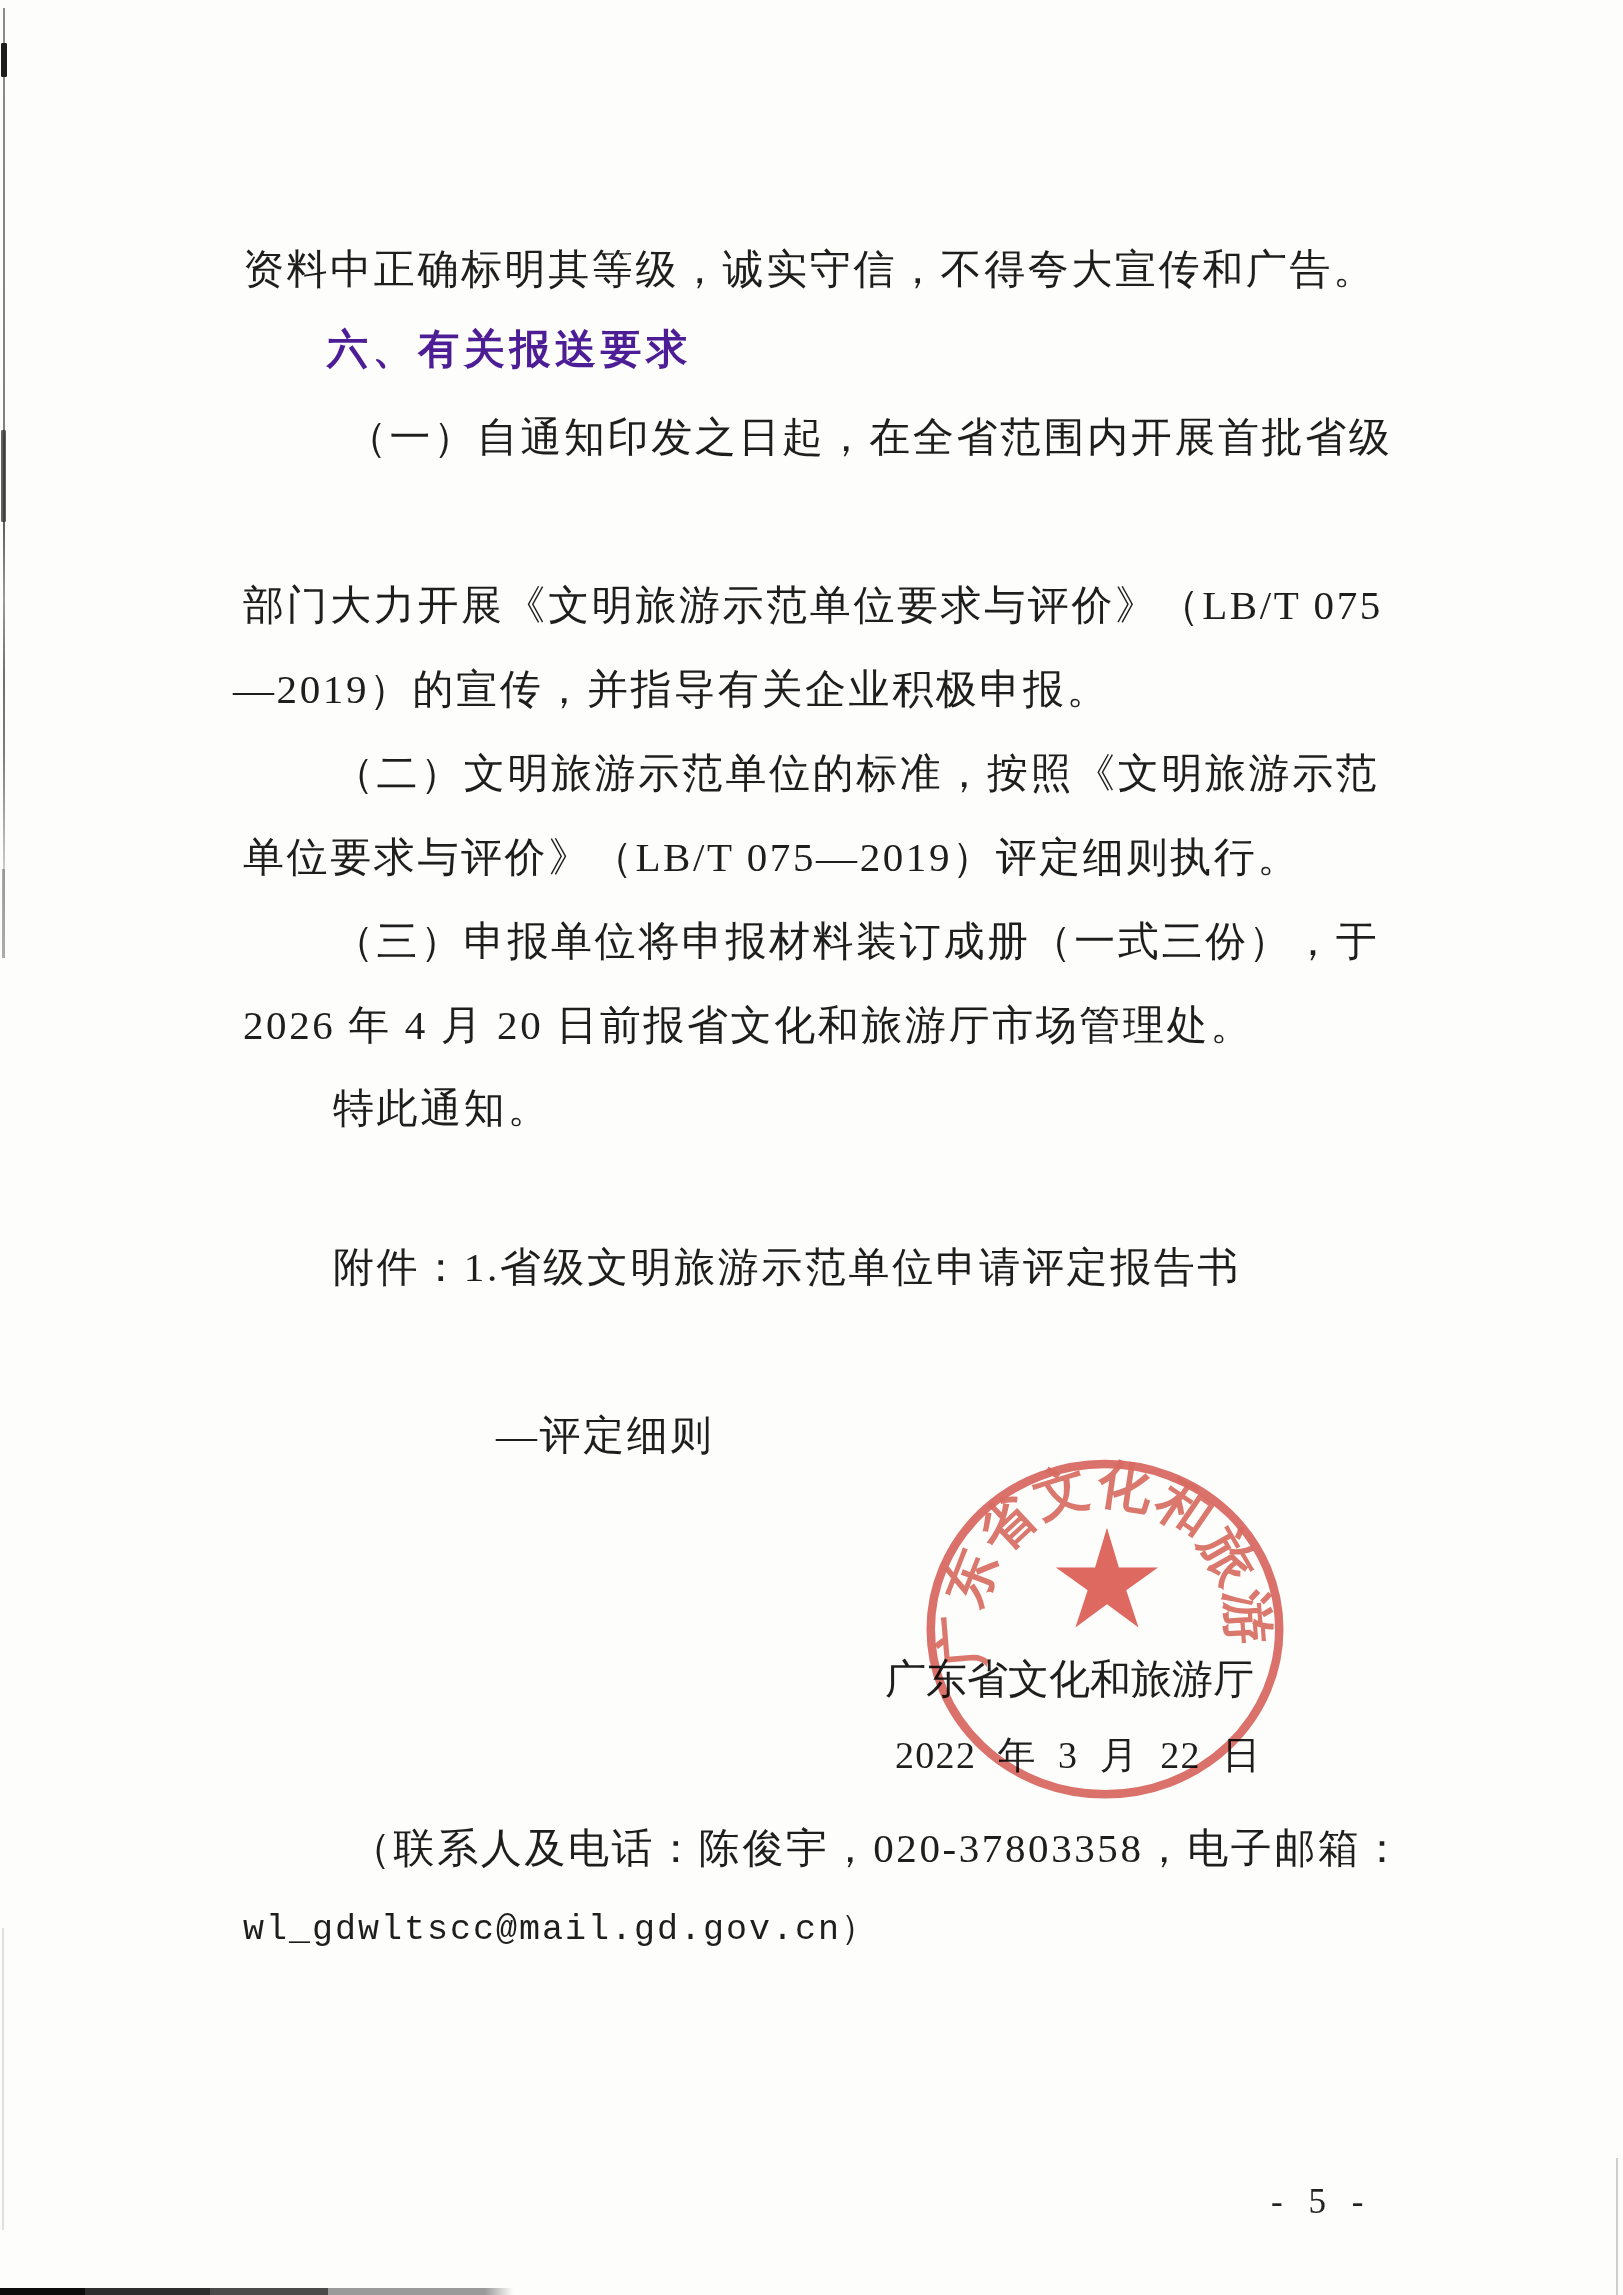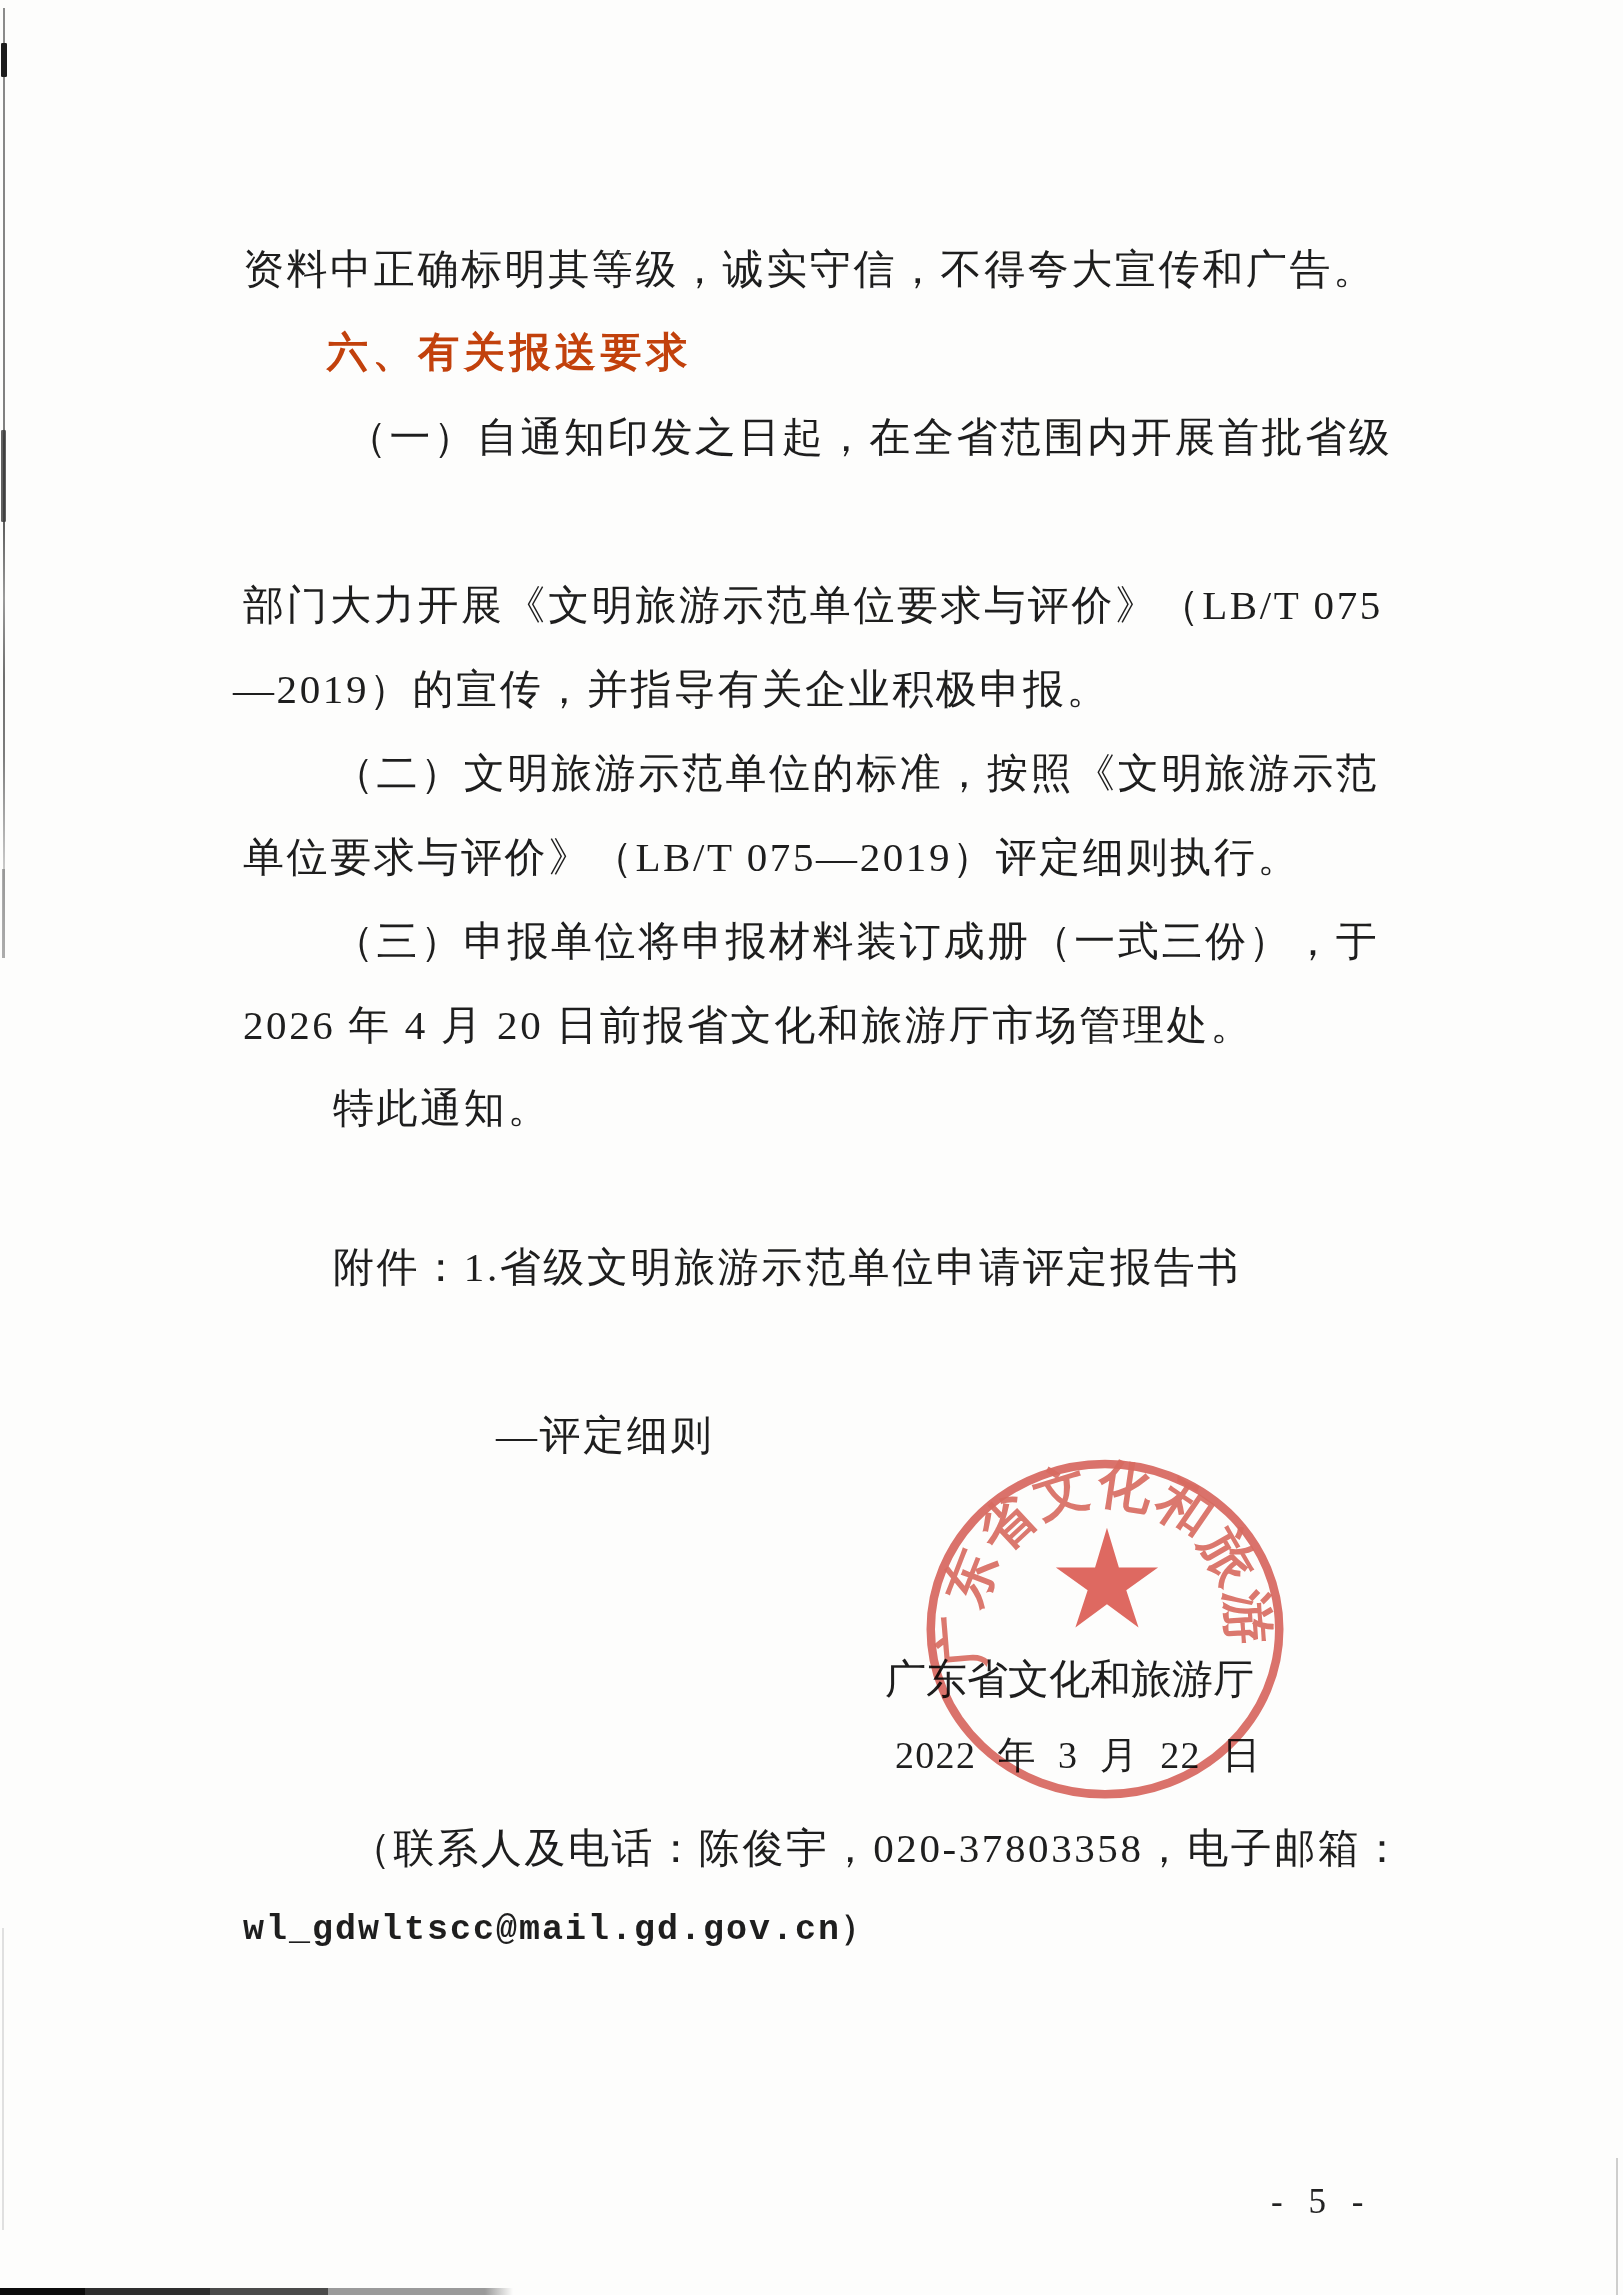--- a/index.html
+++ b/index.html
@@ -19,30 +19,29 @@
   .tline {
     position: absolute;
     white-space: pre;
     font-size: 41px;
     line-height: 45px;
     letter-spacing: 2.6px;
     color: #1e1e1e;
     margin-top: 24px;
   }
   .heading {
-    font-family: Liberation Sans, sans-serif;
+    font-family: Liberation Mono, monospace;
     font-weight: bold;
     letter-spacing: 4.6px;
-    color: #c2410c;
+    color: #4c1d95;
   }
   .email {
     font-family: "Liberation Mono", "DejaVu Sans Mono", monospace;
     font-size: 35px;
     letter-spacing: 2px;
-    font-weight: bold;
   }
   .pagenum {
     font-size: 35px;
     word-spacing: 14.4px;
     letter-spacing: 1.3px;
     color: #222;
   }
   .sig-org {
     font-size: 41px;
     letter-spacing: 0px;

